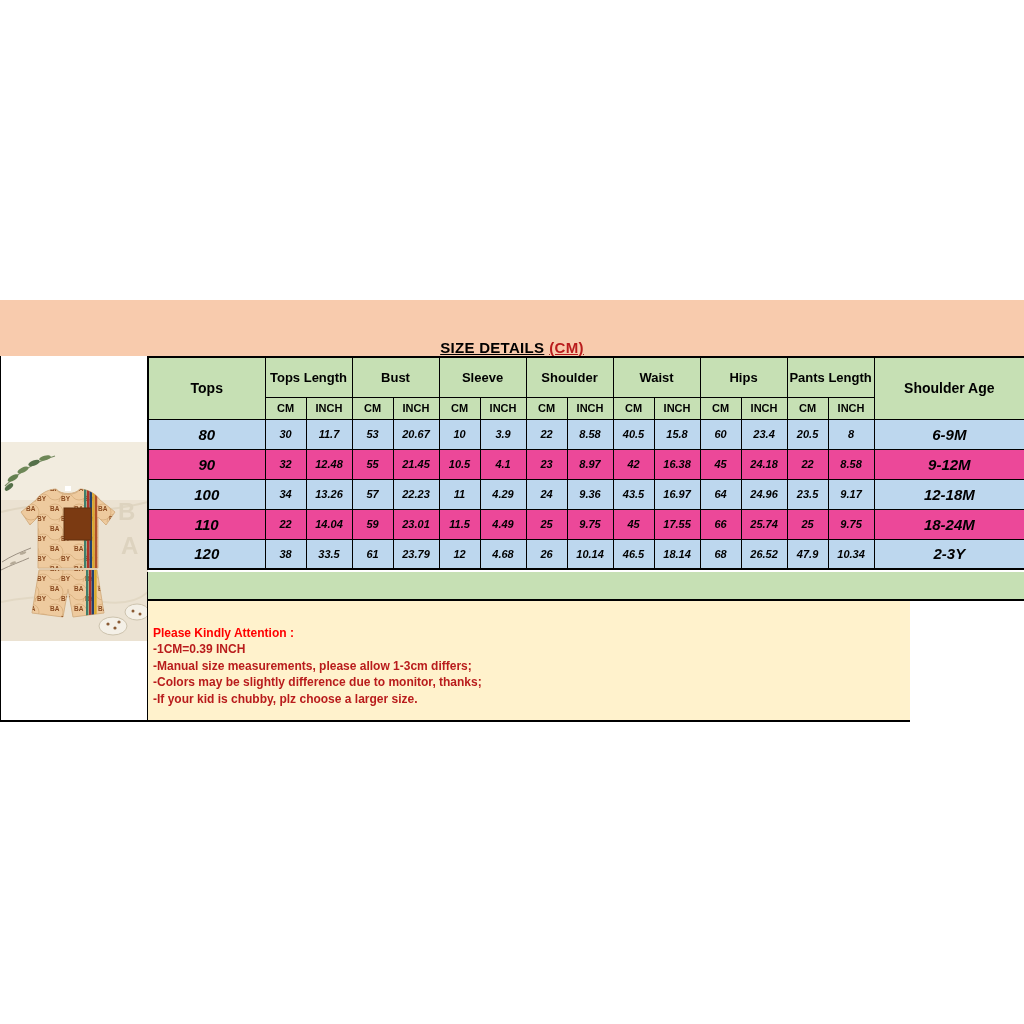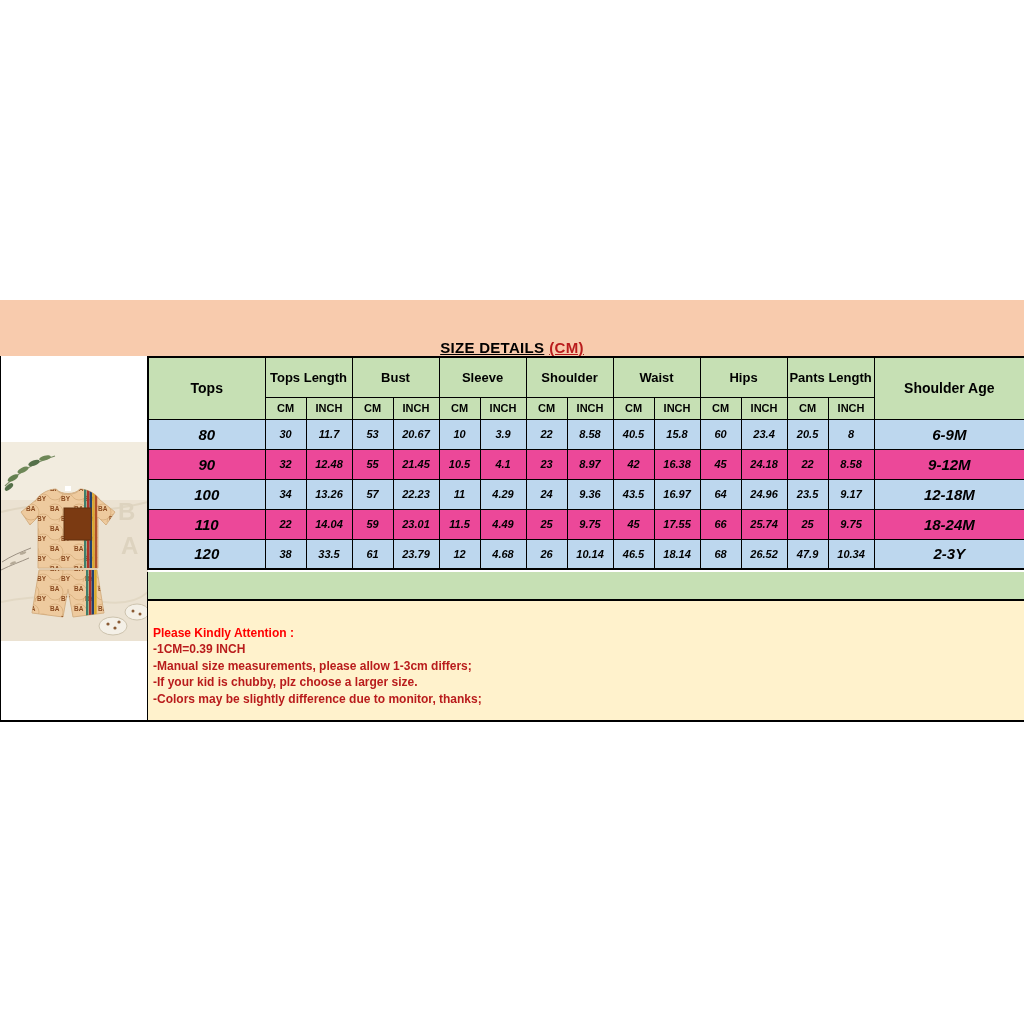--- a/index.html
+++ b/index.html
@@ -48,21 +48,21 @@
 
   
   .green-band {
     position:absolute; left:147px; top:572px; width:877px; height:29px;
     background:#C6E0B4; box-sizing:border-box;
     border-left:1px solid #000; border-bottom:2px solid #000;
   }
 
   
   .notes {
-    position:absolute; left:147px; top:601px; width:877px; height:121px;
+    position:absolute; left:147px; top:601px; width:763px; height:121px;
     background:#FFF2CC; box-sizing:border-box;
     border-left:1px solid #000; border-bottom:2px solid #000;
     padding:24px 0 0 5px; font-size:12px; font-weight:bold; line-height:16.4px;
   }
   .notes .notes-title { color:#FF0000; }
   .notes .note-line { color:#b91c1c; }
 </style>
 </head>
 <body>
 
@@ -300,16 +300,16 @@
     </table>
 </div>
 
 <div class="green-band"></div>
 
 <div class="notes">
   <div class="notes-title">Please Kindly Attention :</div>
   <div id="note-lines">
       <div class="note-line">-1CM=0.39 INCH</div>
       <div class="note-line">-Manual size measurements, please allow 1-3cm differs;</div>
+      <div class="note-line">-Colors may be slightly difference due to monitor, thanks;</div>
       <div class="note-line">-If your kid is chubby, plz choose a larger size.</div>
-      <div class="note-line">-Colors may be slightly difference due to monitor, thanks;</div>
     </div>
 </div>
 
 </body></html>

